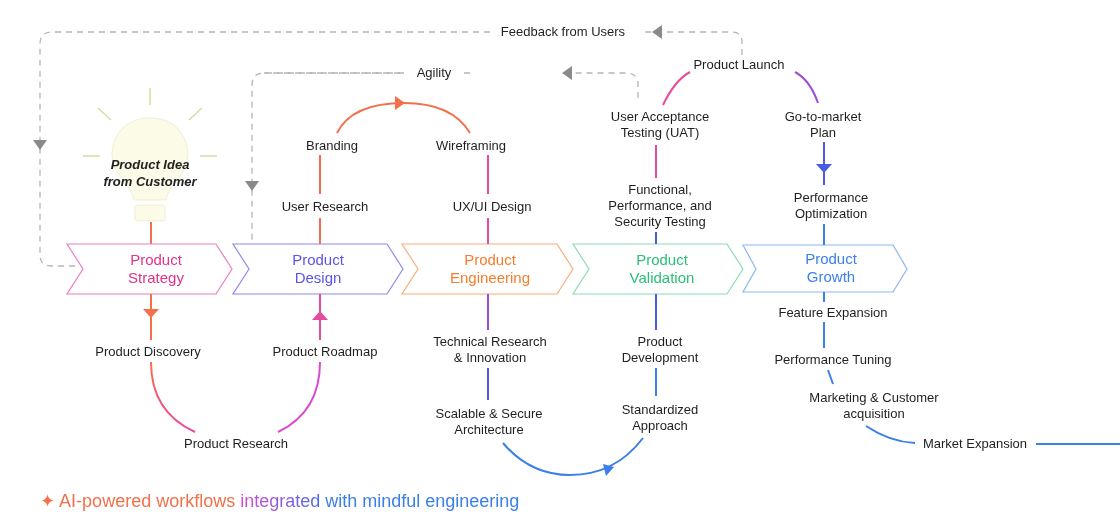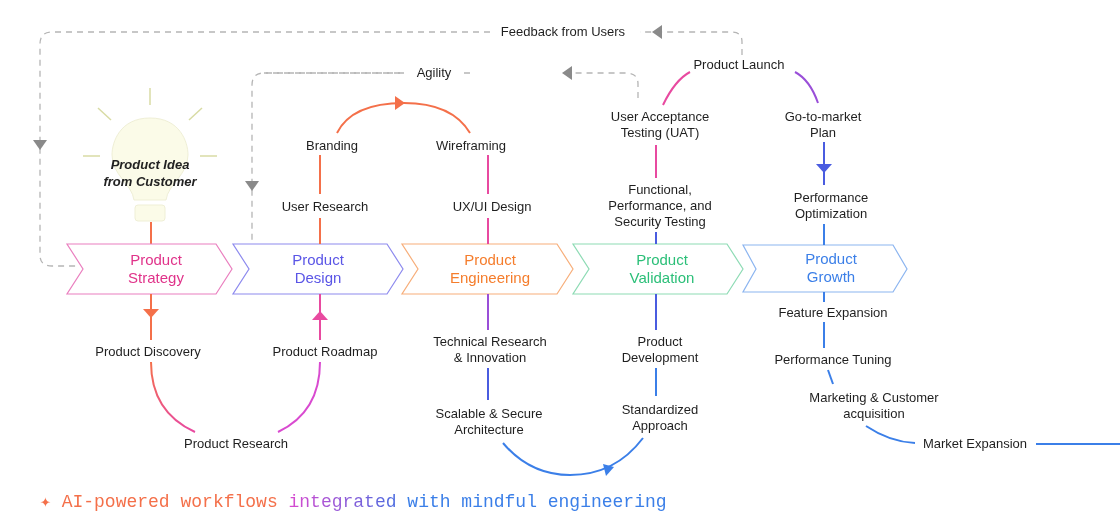--- a/index.html
+++ b/index.html
@@ -1,21 +1,21 @@
 <!DOCTYPE html>
 <html><head>
 <meta charset="utf-8">
 <style>
   html, body { margin:0; padding:0; background:#ffffff; }
   body { width:1120px; height:530px; position:relative; overflow:hidden; font-family:"Liberation Sans", sans-serif; }
   svg#diagram { position:absolute; left:0; top:0; }
   .lbl { font-family:"Liberation Sans", sans-serif; font-size:13px; fill:#1f1f1f; }
   .stage { font-family:"Liberation Sans", sans-serif; font-size:15px; font-weight:500; }
   .idea { font-family:"Liberation Sans", sans-serif; font-size:13px; font-style:italic; font-weight:bold; fill:#222; }
-  .tagline { position:absolute; left:40px; top:490px; font-size:18px; font-family:Liberation Mono, monospace; }
+  .tagline { position:absolute; left:40px; top:490px; font-size:18px; font-family:Liberation Sans, sans-serif; }
 </style>
 </head>
 <body>
 
 <svg id="diagram" width="1120" height="530" viewBox="0 0 1120 530">
   <defs>
     <linearGradient id="gStratDesign" x1="0" y1="0" x2="0" y2="1">
       <stop offset="0" stop-color="#f4704a"></stop>
         <stop offset="1" stop-color="#e84aa0"></stop>
     </linearGradient>

